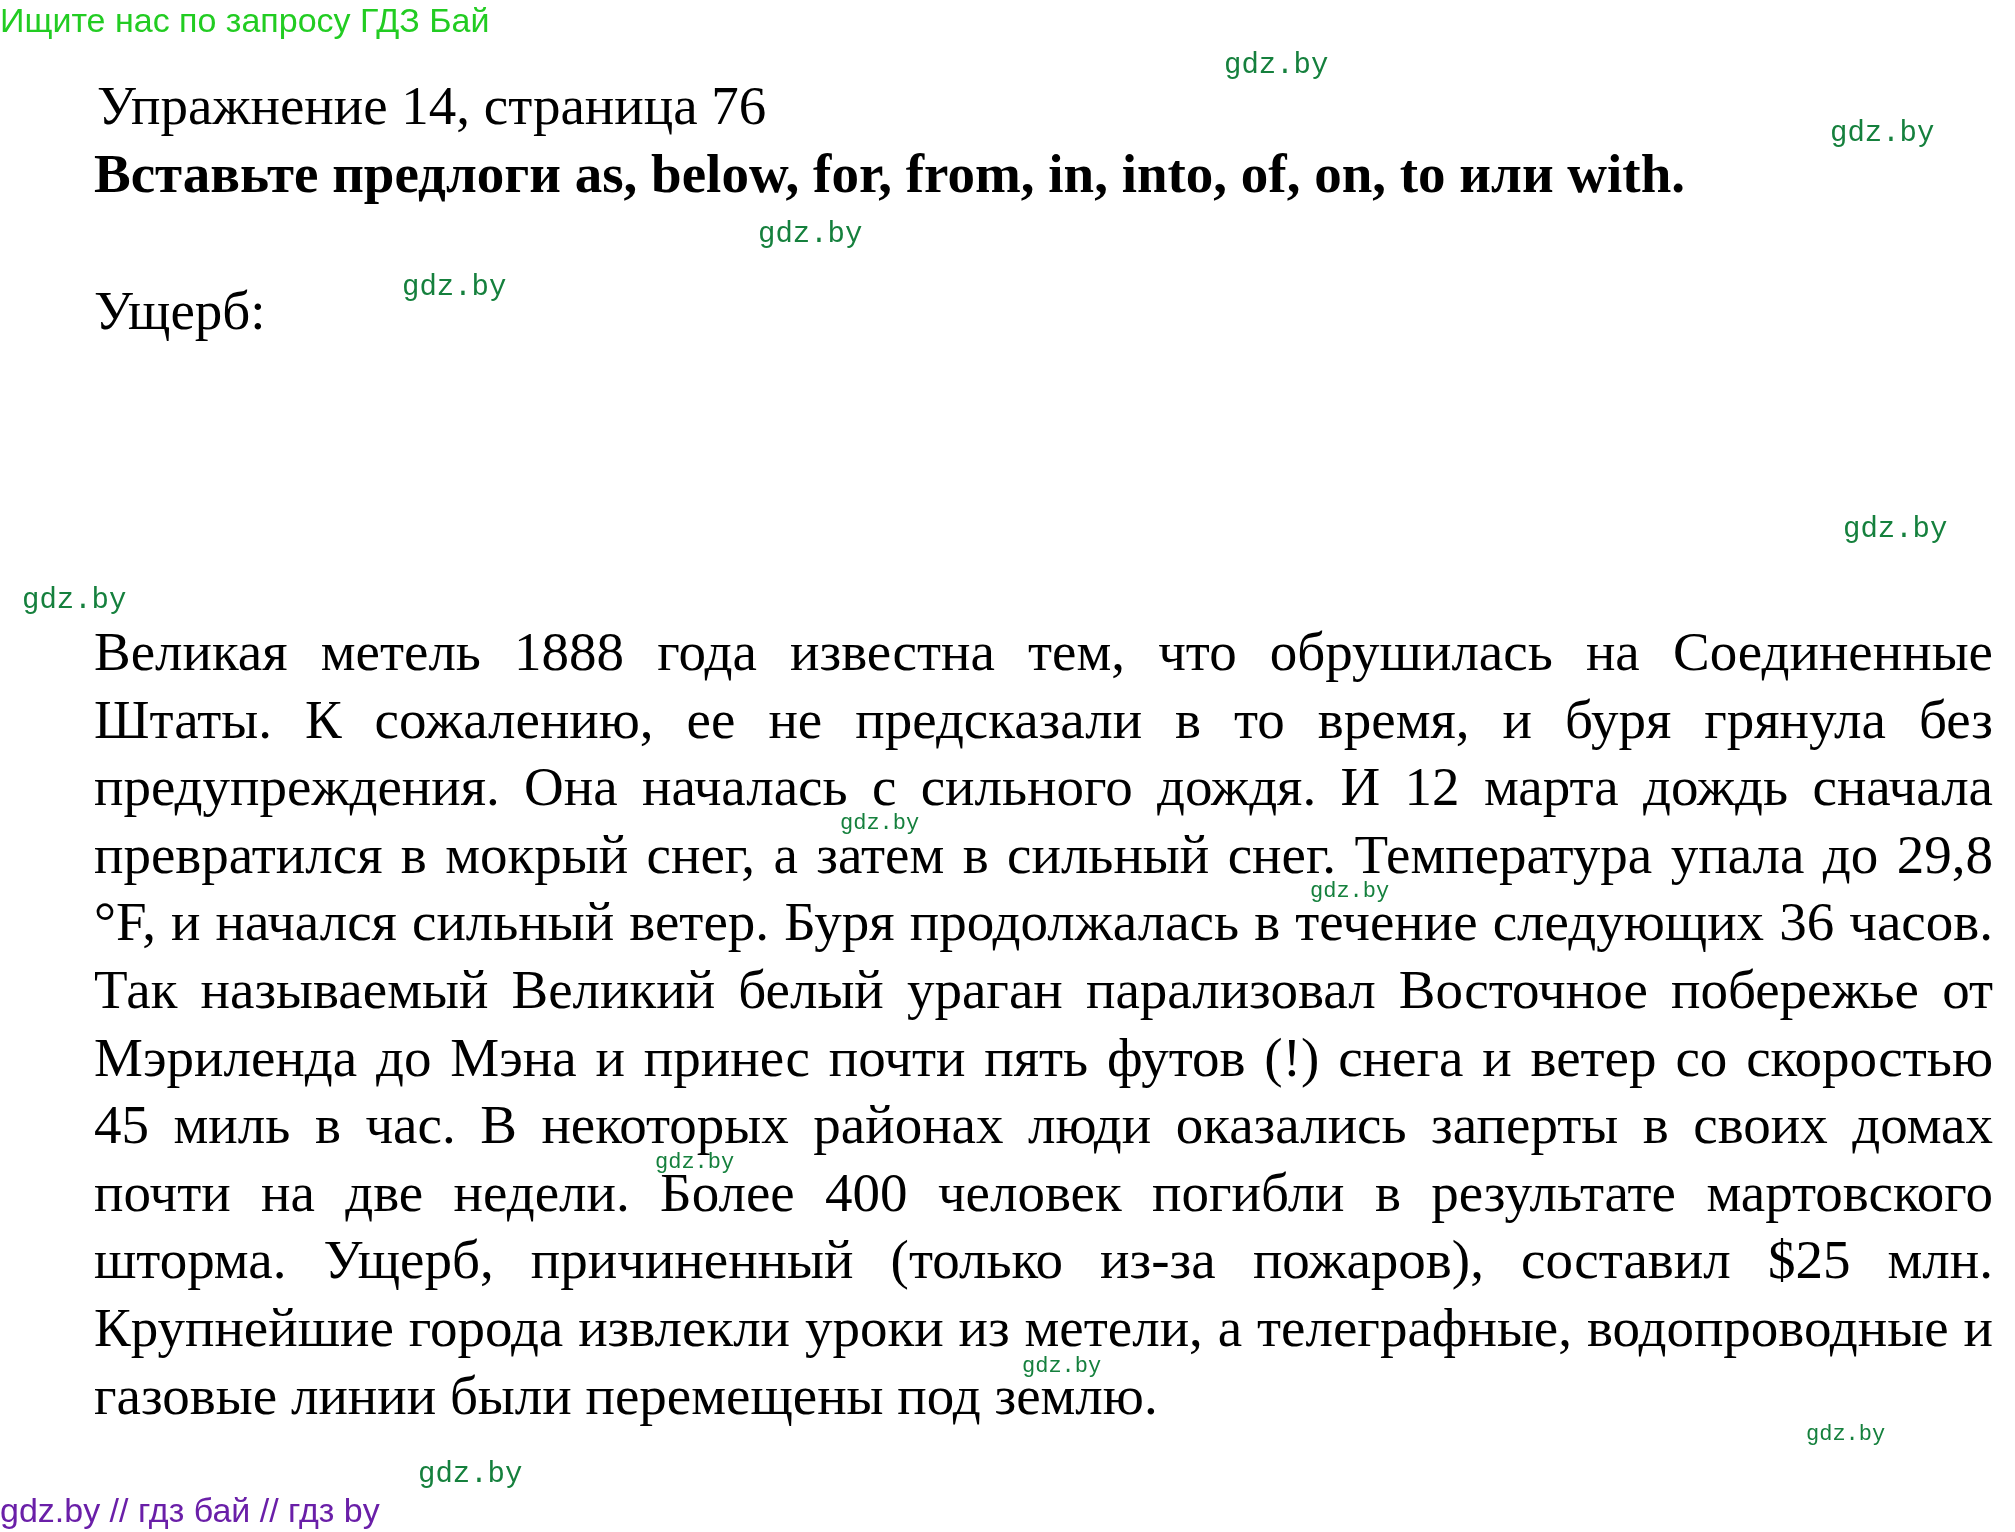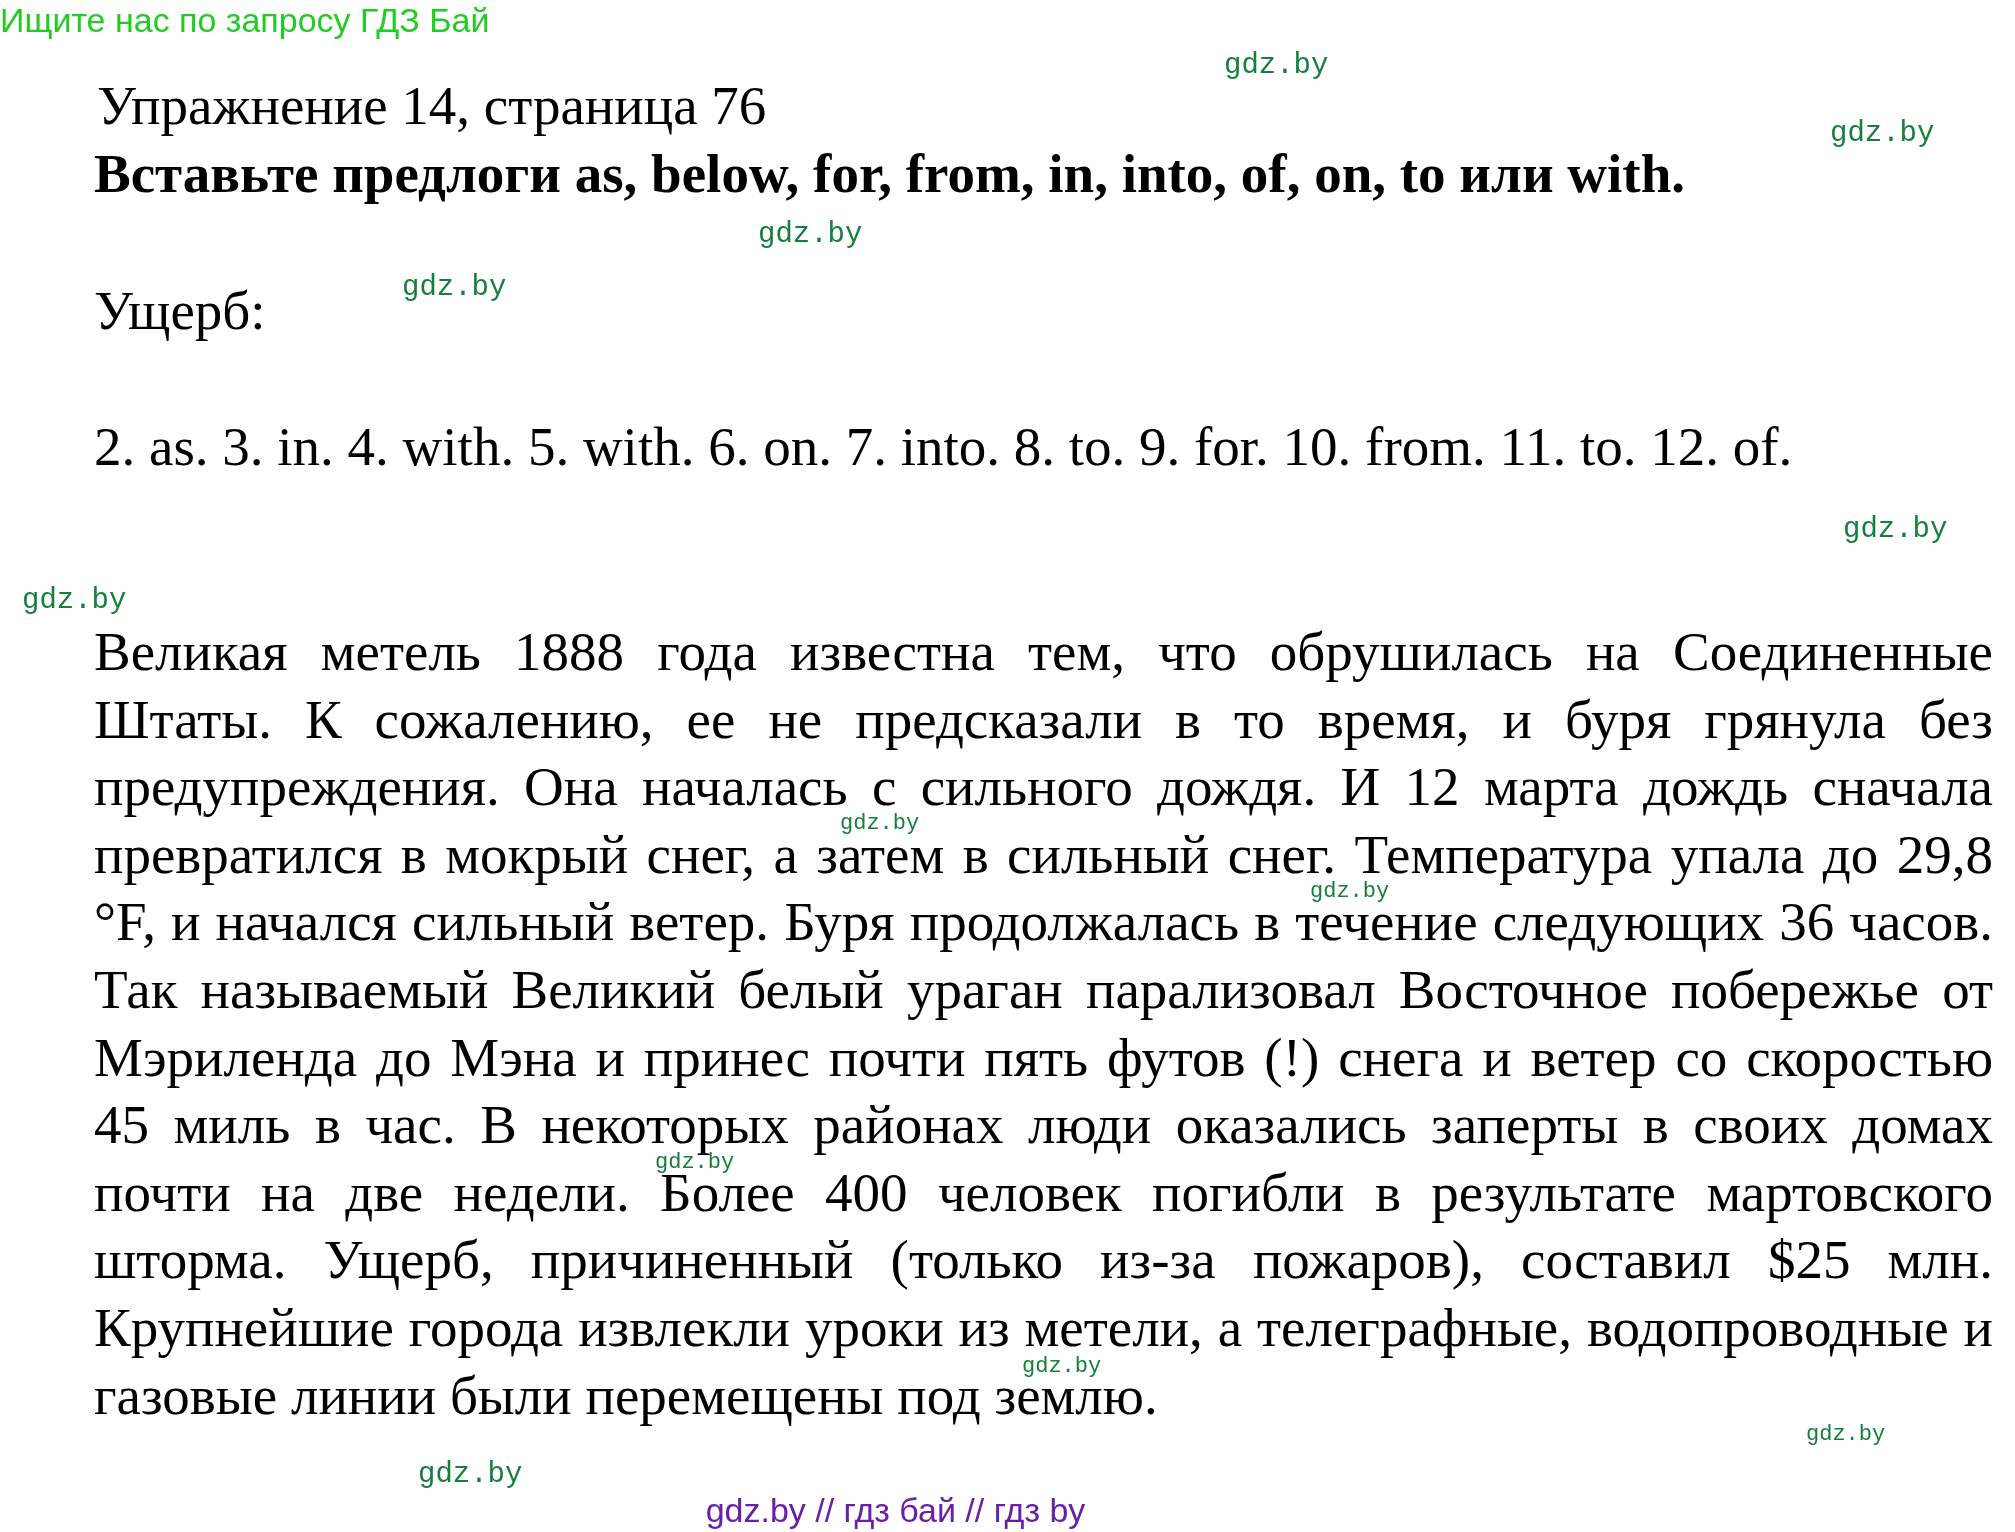--- a/index.html
+++ b/index.html
@@ -9,34 +9,33 @@
   .banner { top:0; left:0; width:2015px; color:#22cc22;
             font-family:"Liberation Sans", sans-serif; font-size:34px; line-height:40px; }
   .wm { font-family:Liberation Mono, monospace; font-size:29px; color:#15803d; line-height:32px; white-space:nowrap; }
   .heading { left:97px; top:74px; font-size:55px; font-weight:normal; line-height:64px; white-space:nowrap; }
   .subtitle { left:94px; top:142px; font-size:55px; line-height:64px; white-space:nowrap;font-weight:bold; }
   .answer-label { left:94px; top:279px; font-size:55px; line-height:64px; }
   .answers { left:94px; top:413px; width:1900px; font-size:55px; line-height:68px; }
   .answers div { white-space:nowrap; }
   .para { left:94px; top:618px; width:1899px; font-size:55px; line-height:67.6px;
           text-align:justify; }
-  .footer { left:0; top:1490px; width:1773px; text-align:center; color:#6a1fa8;
-            font-family:"Liberation Sans", sans-serif; font-size:34px; line-height:40px;margin-left:9px; }
+  .footer { left:0; top:1490px; width:1773px; color:#6a1fa8;
+            font-family:"Liberation Sans", sans-serif; font-size:34px; line-height:40px; }
 </style>
 </head>
 <body>
 
 <div class="abs banner">Ищите нас по запросу ГДЗ Бай</div>
 
 <div class="abs heading">Упражнение 14, страница 76</div>
 <div class="abs subtitle">Вставьте предлоги as, below, for, from, in, into, of, on, to или with.</div>
 <div class="abs answer-label">Ущерб:</div>
 
 <div class="abs answers">
-  <div>2. as. 3. in. 4. with. 5. with. 6. on. 7. into. 8. to. 9. for. 10. from. 11. to. 12. of.</div>
 </div>
 
 <div class="abs para">Великая метель 1888 года известна тем, что обрушилась на Соединенные Штаты. К сожалению, ее не предсказали в то время, и буря грянула без предупреждения. Она началась с сильного дождя. И 12 марта дождь сначала превратился в мокрый снег, а затем в сильный снег. Температура упала до 29,8 °F, и начался сильный ветер. Буря продолжалась в течение следующих 36 часов. Так называемый Великий белый ураган парализовал Восточное побережье от Мэриленда до Мэна и принес почти пять футов (!) снега и ветер со скоростью 45 миль в час. В некоторых районах люди оказались заперты в своих домах почти на две недели. Более 400 человек погибли в результате мартовского шторма. Ущерб, причиненный (только из-за пожаров), составил $25 млн. Крупнейшие города извлекли уроки из метели, а телеграфные, водопроводные и газовые линии были перемещены под землю.</div>
 
 <div class="abs wm" style="left:1224px;top:50px;">gdz.by</div>
 <div class="abs wm" style="left:1830px;top:118px;">gdz.by</div>
 <div class="abs wm" style="left:758px;top:219px;">gdz.by</div>
 <div class="abs wm" style="left:402px;top:272px;">gdz.by</div>
 <div class="abs wm" style="left:1843px;top:514px;">gdz.by</div>
 <div class="abs wm" style="left:22px;top:585px;">gdz.by</div>

